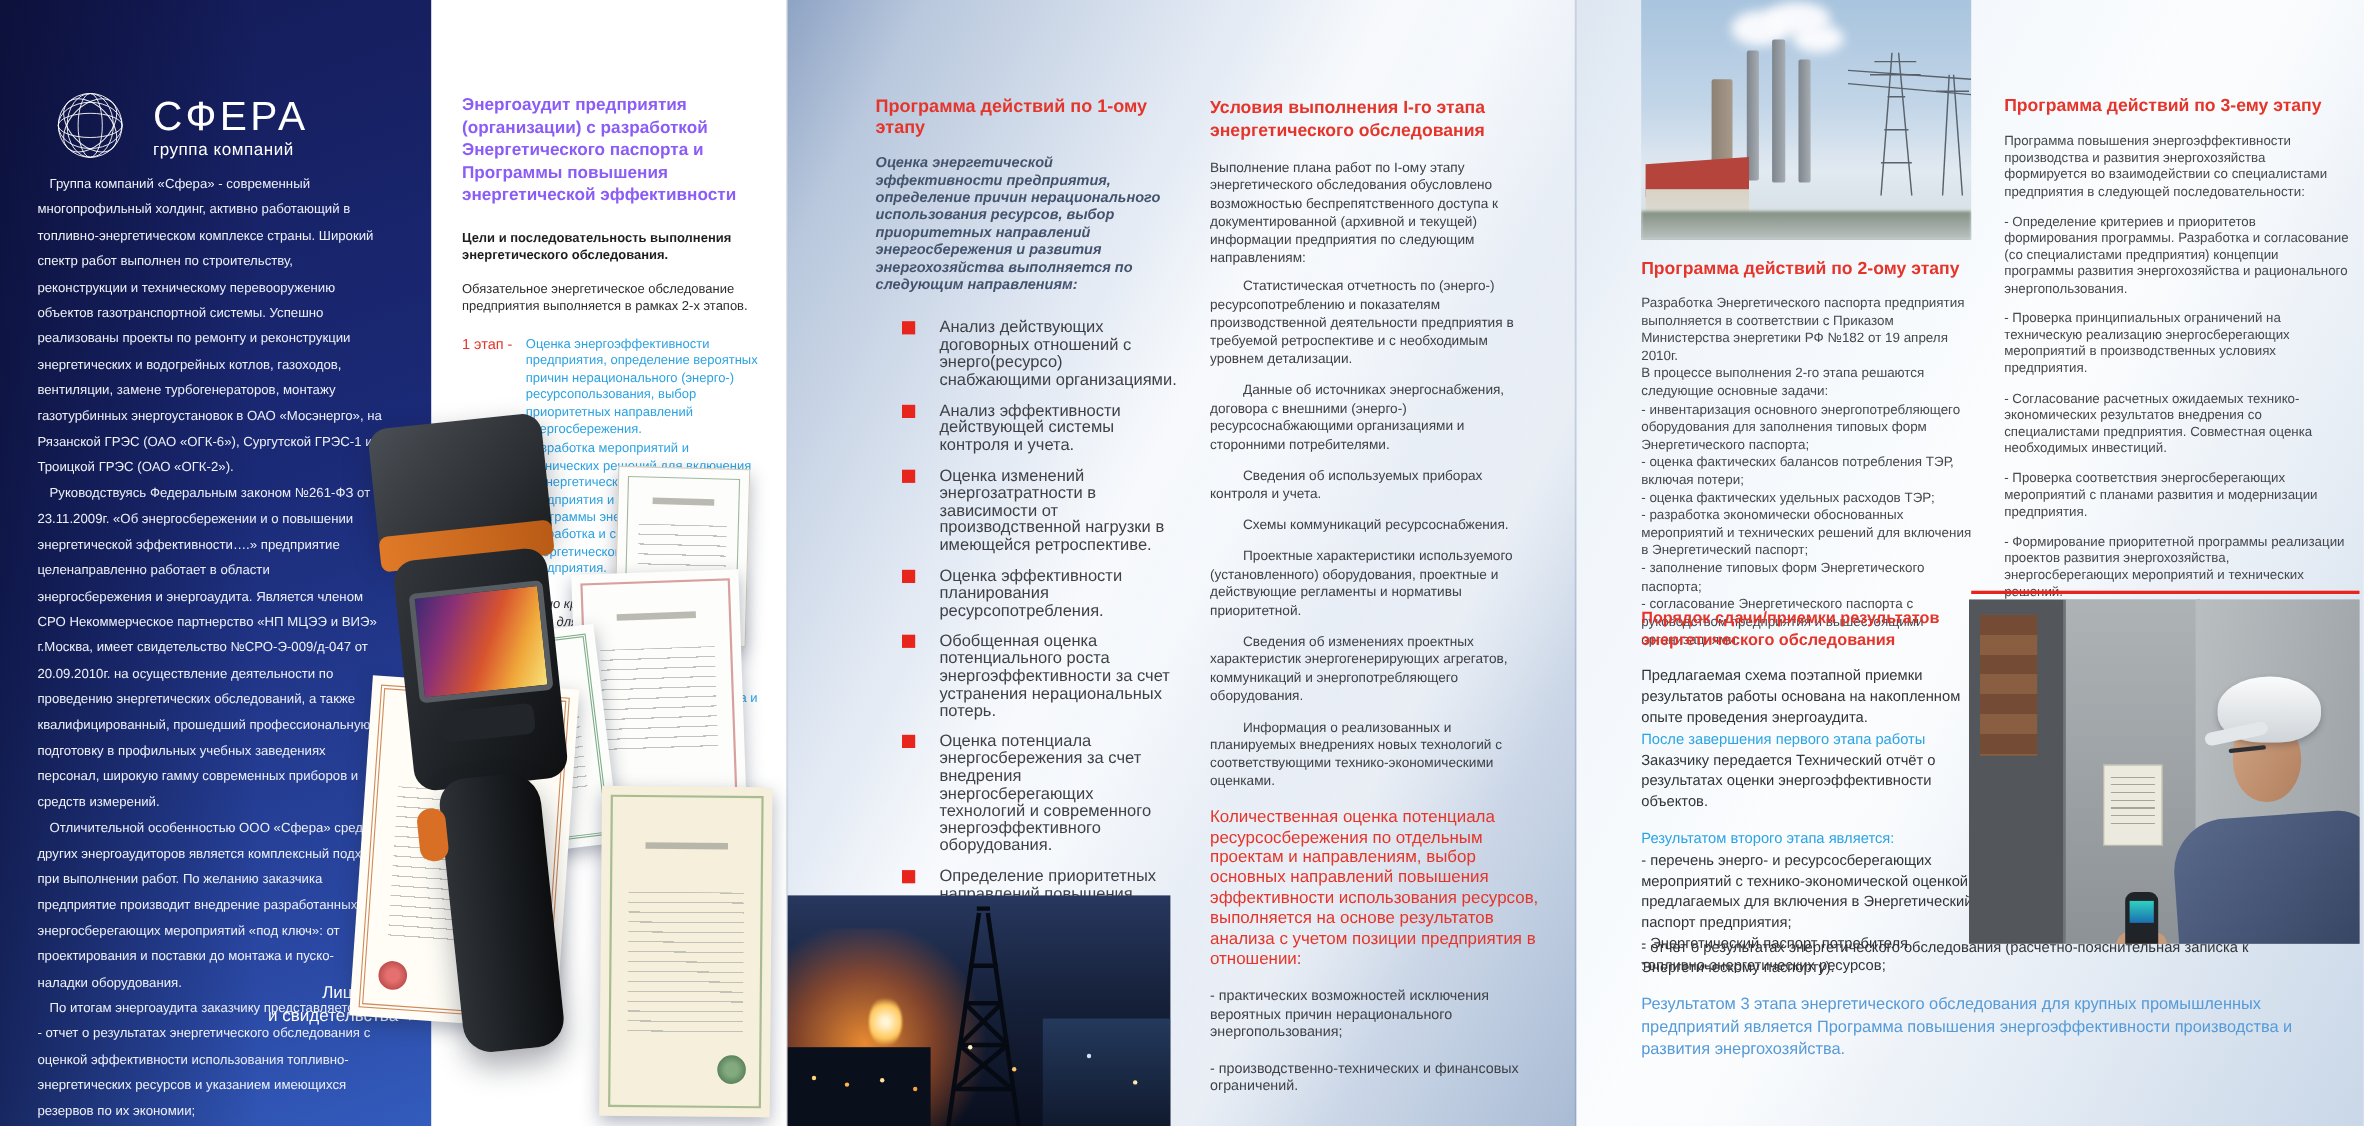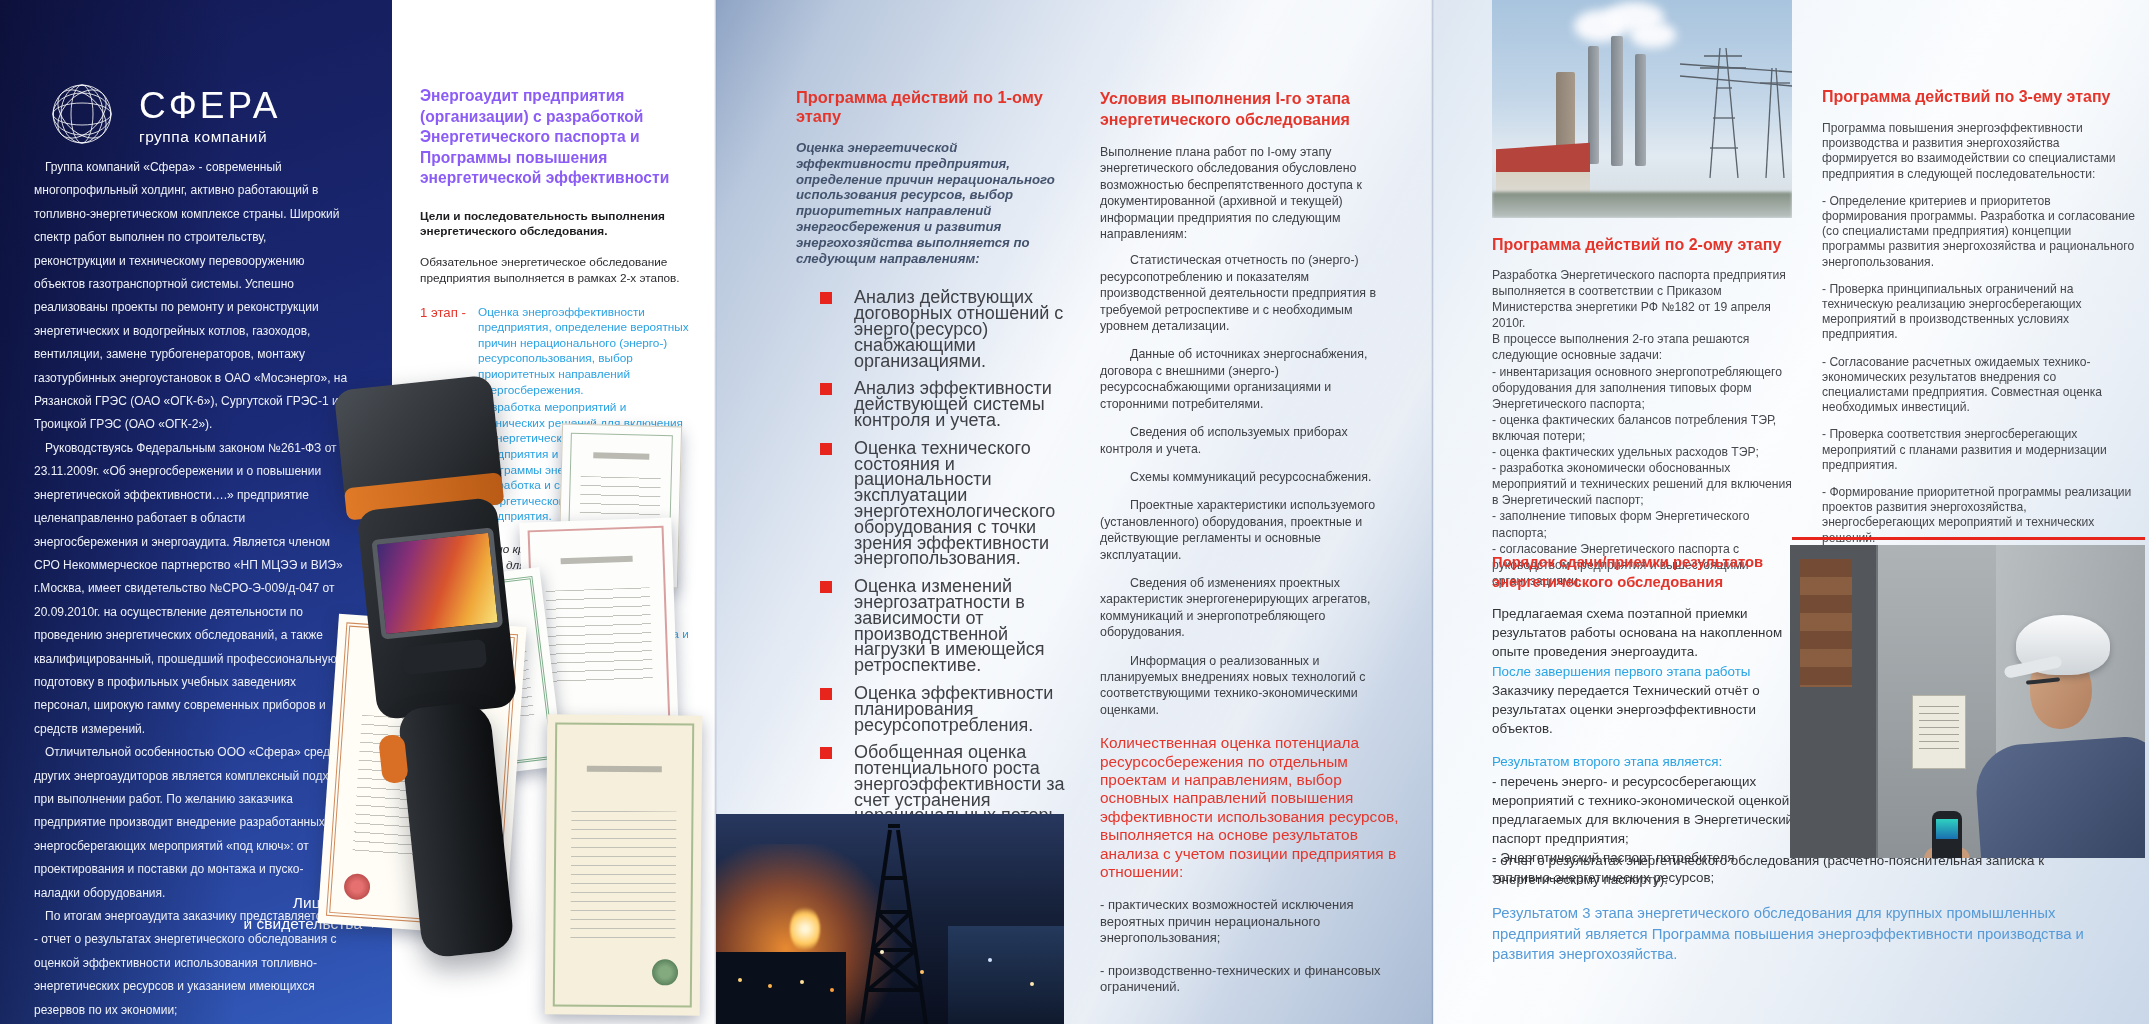--- a/index.html
+++ b/index.html
@@ -81,21 +81,21 @@
   .s4 .seal{left:24px;bottom:26px;}
   .s5{left:228px;top:290px;width:155px;height:300px;transform:rotate(.5deg);z-index:4;background:#f6efdb;}
   .s5 .sheet-inner{border:2px solid #a8bc92;}
   .s5 .seal{right:22px;bottom:30px;background:radial-gradient(circle,#6f9e6f 30%,#3f6f45 72%);}
 
   
   .panel3{position:absolute;left:796px;top:88px;width:274px;}
   .p3-title{color:#e5352b;font-size:16.4px;font-weight:600;margin:0 0 14px;}
   .p3-lead{font-style:italic;font-weight:600;color:#44536d;font-size:13.2px;line-height:15.8px;margin:0 0 24px;}
   .bullets{list-style:none;margin:0;padding:0;}
-  .bullets li{position:relative;padding-left:58px;margin-bottom:12px;font-size:18px;color:#3f4146;line-height:15.8px;}
+  .bullets li{position:relative;padding-left:58px;margin-bottom:12px;font-size:15px;color:#3f4146;line-height:15.8px;}
   .bullets li::before{content:"";position:absolute;left:24px;top:2px;width:12px;height:12px;background:#e8251d;}
 
   
   .photo-oil{position:absolute;left:716px;top:814px;width:348px;height:210px;overflow:hidden;
     background:linear-gradient(to bottom,#27375e 0%,#16213a 45%,#0a0f1e 100%);}
   .po-glow{position:absolute;left:-50px;top:30px;width:240px;height:210px;
     background:radial-gradient(circle,rgba(255,150,50,.9) 0%,rgba(255,110,30,.45) 40%,rgba(255,110,30,0) 70%);}
   .po-flare{position:absolute;left:74px;top:92px;width:30px;height:46px;border-radius:50%;
     background:radial-gradient(circle,#fff6d8 10%,#ffc95e 55%,rgba(255,160,60,0) 80%);filter:blur(1px);}
   .po-structL{position:absolute;left:0;bottom:0;width:130px;height:72px;background:#0a0f1c;}
@@ -286,21 +286,20 @@
       <div class="cam-trigger"></div>
     </div>
   </div>
 
   <div class="panel3">
     <h2 class="p3-title">Программа действий по 1-ому этапу</h2>
     <p class="p3-lead">Оценка энергетической эффективности предприятия, определение причин нерационального использования ресурсов, выбор приоритетных направлений энергосбережения и развития энергохозяйства выполняется по следующим направлениям:</p>
     <ul class="bullets">
       <li>Анализ действующих договорных отношений с энерго(ресурсо) снабжающими организациями.</li>
       <li>Анализ эффективности действующей системы контроля и учета.</li>
-      <li>Оценка технического состояния и рациональности эксплуатации энерготехнологического оборудования с точки зрения эффективности энергопользования.</li>
       <li>Оценка изменений энергозатратности в зависимости от производственной нагрузки в имеющейся ретроспективе.</li>
       <li>Оценка эффективности планирования ресурсопотребления.</li>
       <li>Обобщенная оценка потенциального роста энергоэффективности за счет устранения нерациональных потерь.</li>
       <li>Оценка потенциала энергосбережения за счет внедрения энергосберегающих технологий и современного энергоэффективного оборудования.</li>
       <li>Определение приоритетных направлений повышения энергоэффективности производства и снижения финансовых затрат на ресурсообеспечение.</li>
     </ul>
   </div>
 
   <div class="photo-oil">
     <div class="po-glow"></div>
@@ -325,21 +324,21 @@
     <div class="po-dots"></div>
   </div>
 
   <div class="panel4">
     <h2 class="p4-title">Условия выполнения I-го этапа энергетического обследования</h2>
     <p class="p4-intro">Выполнение плана работ по I-ому этапу энергетического обследования обусловлено возможностью беспрепятственного доступа к документированной (архивной и текущей) информации предприятия по следующим направлениям:</p>
     <p class="p4-item">Статистическая отчетность по (энерго-) ресурсопотреблению и показателям производственной деятельности предприятия в требуемой ретроспективе и с необходимым уровнем детализации.</p>
     <p class="p4-item">Данные об источниках энергоснабжения, договора с внешними (энерго-) ресурсоснабжающими организациями и сторонними потребителями.</p>
     <p class="p4-item">Сведения об используемых приборах контроля и учета.</p>
     <p class="p4-item">Схемы коммуникаций ресурсоснабжения.</p>
-    <p class="p4-item">Проектные характеристики используемого (установленного) оборудования, проектные и действующие регламенты и основные эксплуатации.</p>
+    <p class="p4-item">Проектные характеристики используемого (установленного) оборудования, проектные и действующие регламенты и нормативы приоритетной.</p>
     <p class="p4-item">Сведения об изменениях проектных характеристик энергогенерирующих агрегатов, коммуникаций и энергопотребляющего оборудования.</p>
     <p class="p4-item">Информация о реализованных и планируемых внедрениях новых технологий с соответствующими технико-экономическими оценками.</p>
     <p class="p4-highlight">Количественная оценка потенциала ресурсосбережения по отдельным проектам и направлениям, выбор основных направлений повышения эффективности использования ресурсов, выполняется на основе результатов анализа с учетом позиции предприятия в отношении:</p>
     <p class="p4-dash">- практических возможностей исключения вероятных причин нерационального энергопользования;</p>
     <p class="p4-dash">- производственно-технических и финансовых ограничений.</p>
   </div>
 
   <div class="photo-plant">
     <div class="pp-smoke pp-s1"></div>
     <div class="pp-smoke pp-s2"></div>

